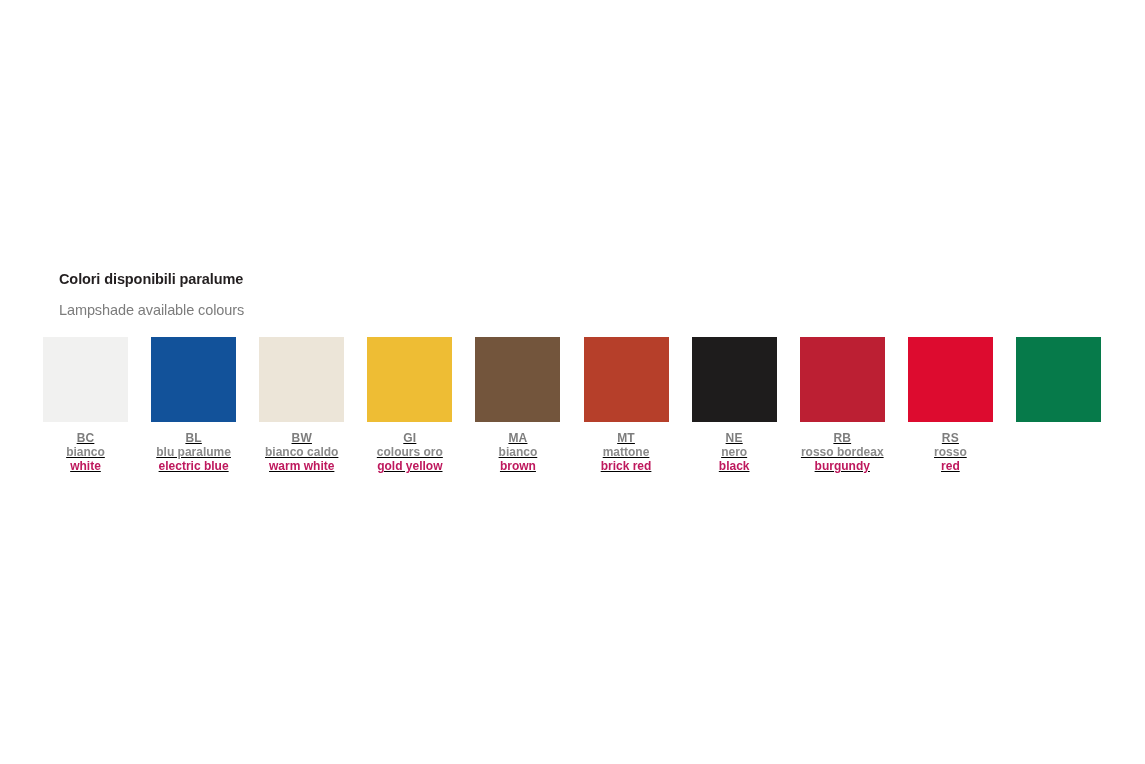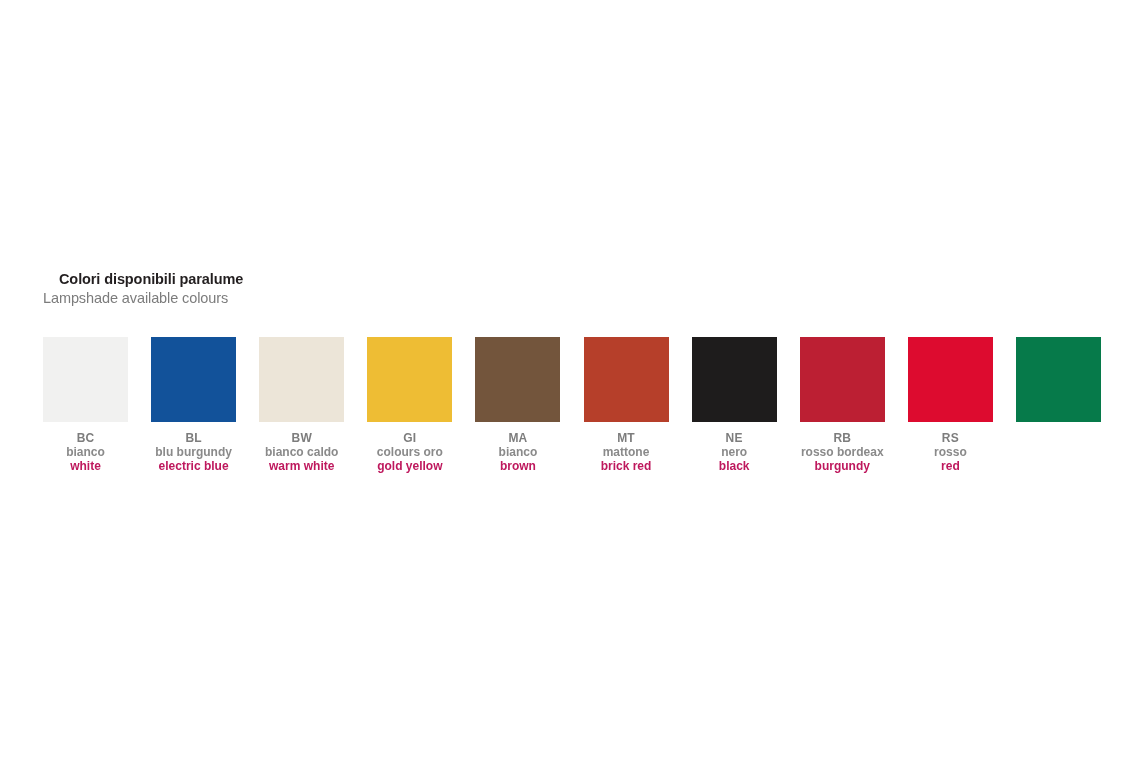--- a/index.html
+++ b/index.html
@@ -33,32 +33,33 @@
     color: #231f20;
     letter-spacing: -0.1px;
     margin: 0 0 4px 16px;
     white-space: nowrap;
   }
   .heading-subtitle {
     font-size: 14.5px;
     font-weight: normal;
     color: #7c7c7c;
     letter-spacing: -0.1px;
-    margin: 0;
+    margin: 16px;
     white-space: nowrap;
   }
   
   .swatch-grid {
     position: absolute;
     left: 43px;
     top: 337px;
     width: 1058px;
     display: flex;
     justify-content: space-between;
     align-items: flex-start;
+    text-decoration: underline;
   }
   .swatch-cell {
     width: 85px;
     display: flex;
     flex-direction: column;
     align-items: center;
   }
   .swatch-chip {
     width: 85px;
     height: 85px;
@@ -109,21 +110,21 @@
         <div class="swatch-caption">
           <span class="swatch-code">BC</span>
           <span class="swatch-it">bianco</span>
           <span class="swatch-en">white</span>
         </div>
       </div>
       <div class="swatch-cell">
         <div class="swatch-chip" style="background-color: rgb(18, 82, 154);"></div>
         <div class="swatch-caption">
           <span class="swatch-code">BL</span>
-          <span class="swatch-it">blu burgundy</span>
+          <span class="swatch-it">blu paralume</span>
           <span class="swatch-en">electric blue</span>
         </div>
       </div>
       <div class="swatch-cell">
         <div class="swatch-chip" style="background-color: rgb(236, 229, 216);"></div>
         <div class="swatch-caption">
           <span class="swatch-code">BW</span>
           <span class="swatch-it">bianco caldo</span>
           <span class="swatch-en">warm white</span>
         </div>

